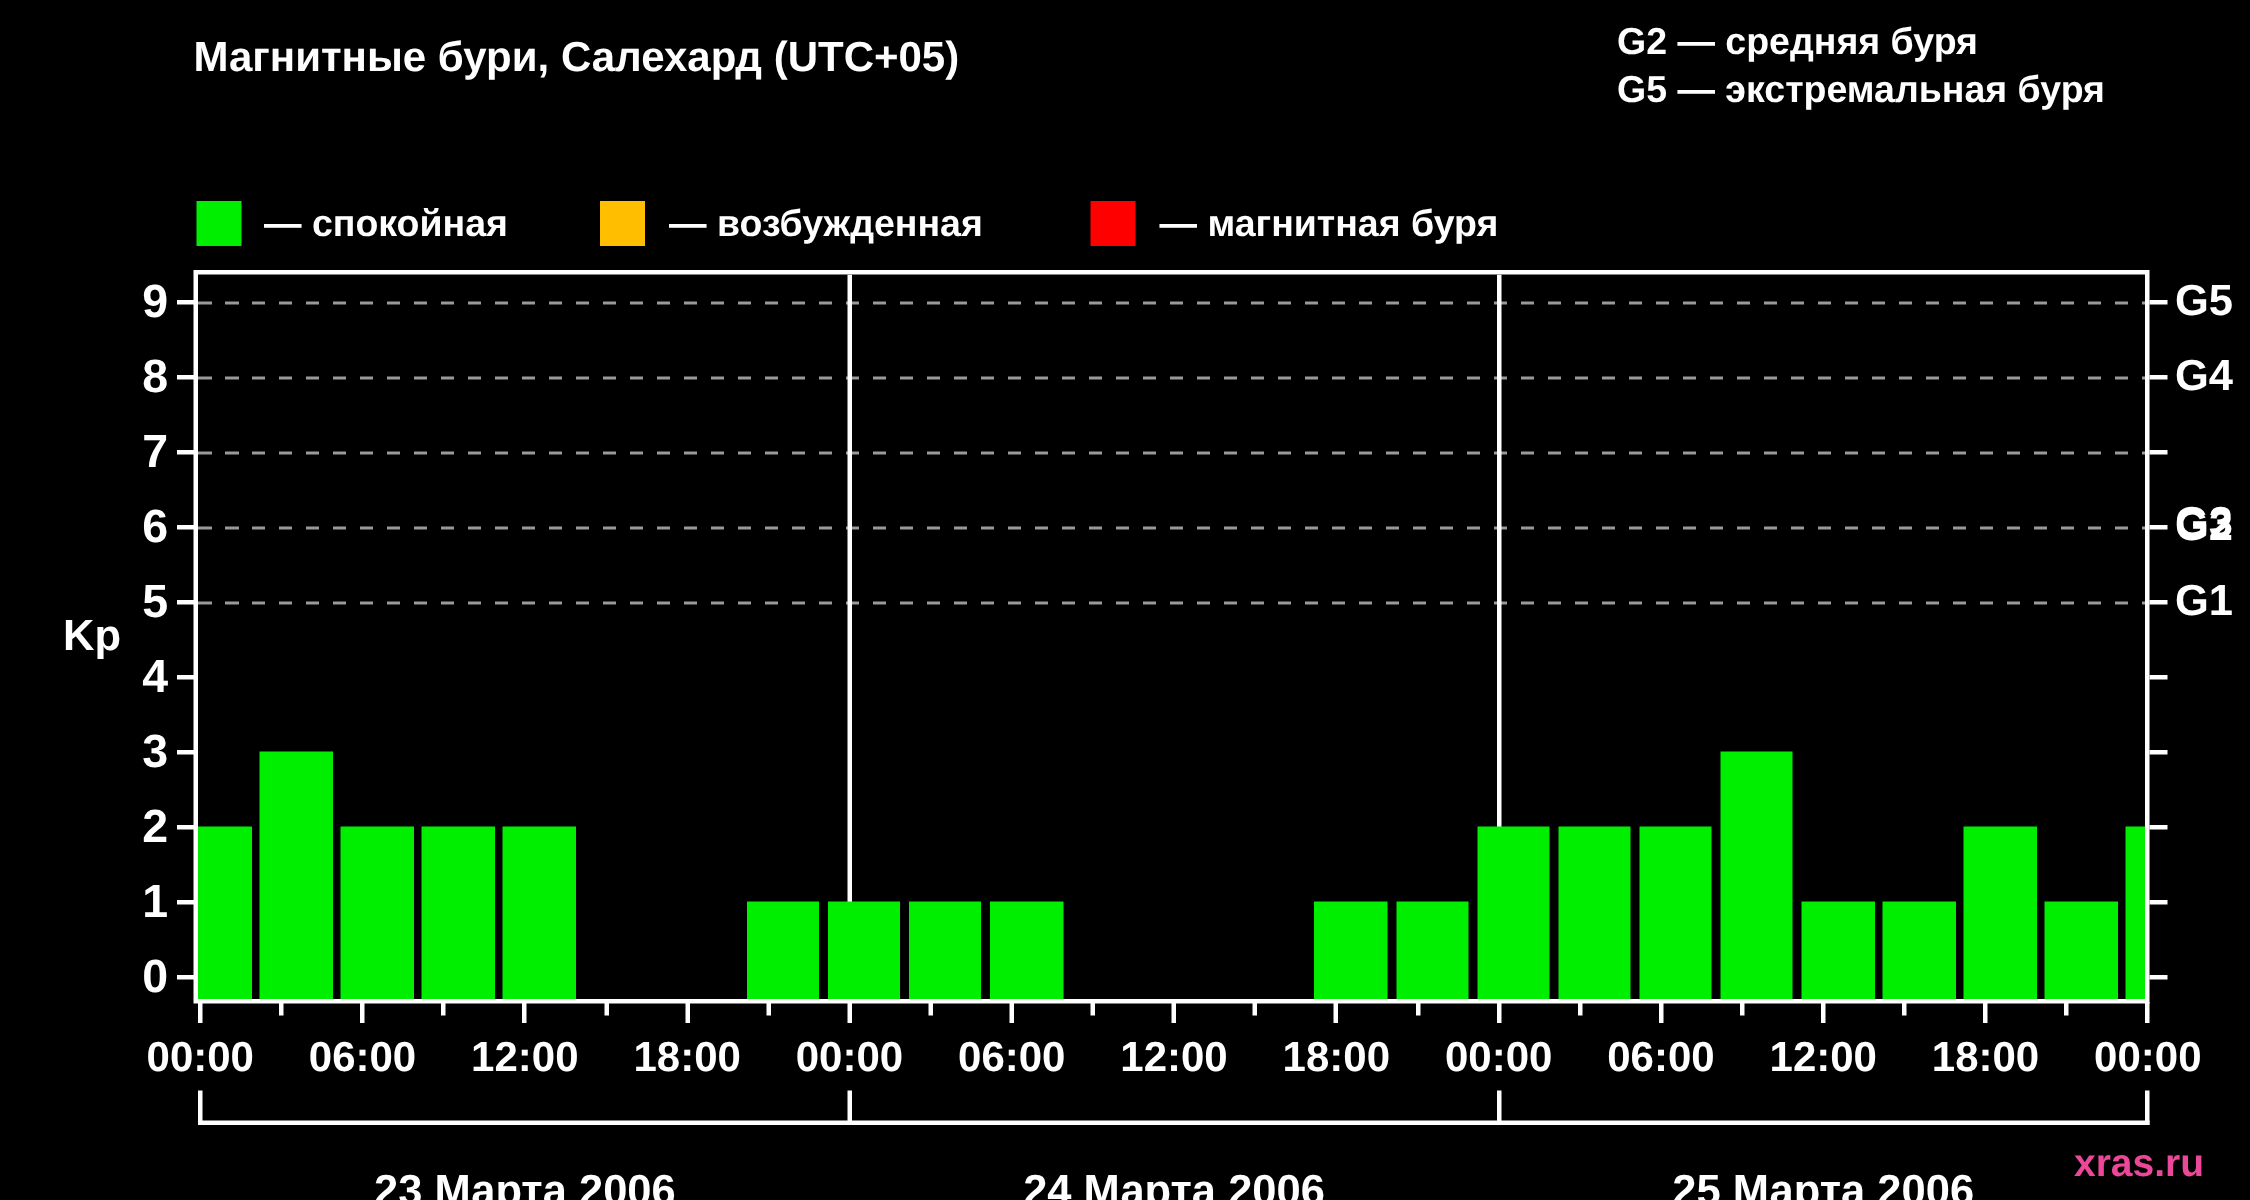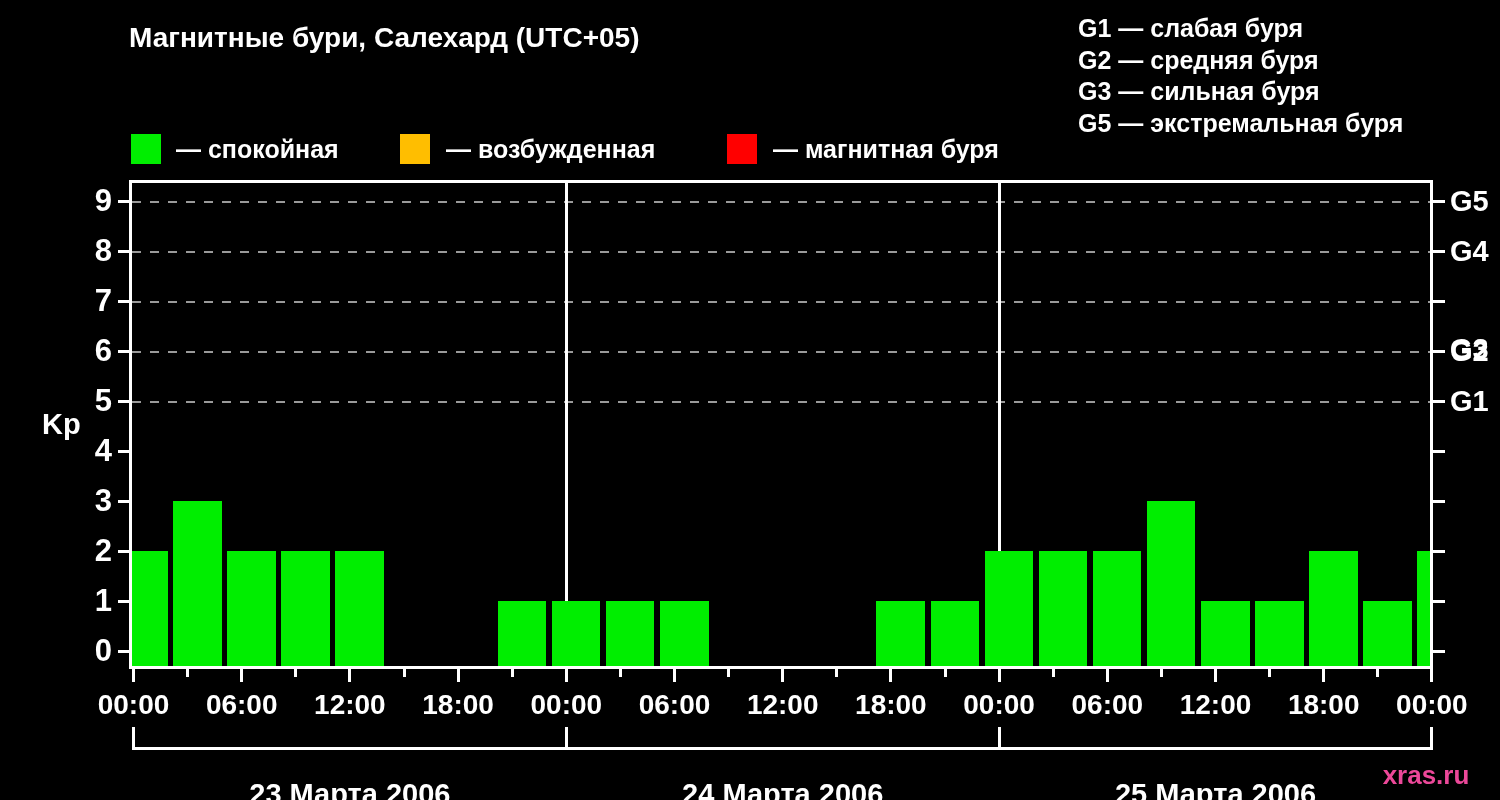--- a/index.html
+++ b/index.html
@@ -34,23 +34,21 @@
 
   <div class="abs" id="legend">
       <div class="lgswatch" style="left: 131px; top: 134px; background: rgb(0, 238, 0);"></div>
       <div class="lgtext" style="left: 176px; top: 133px;">— спокойная</div>
       <div class="lgswatch" style="left: 400px; top: 134px; background: rgb(255, 190, 0);"></div>
       <div class="lgtext" style="left: 446px; top: 133px;">— возбужденная</div>
       <div class="lgswatch" style="left: 727px; top: 134px; background: rgb(255, 0, 0);"></div>
       <div class="lgtext" style="left: 773px; top: 133px;">— магнитная буря</div>
     </div>
   <div class="abs glegend" id="gLegend">
-      <div>G1 — слабая буря</div>
       <div>G2 — средняя буря</div>
-      <div>G3 — сильная буря</div>
       <div>G5 — экстремальная буря</div>
     </div>
 
   <div class="abs kp-axis-title">Kp</div>
 
   <div class="abs plot" id="plot">
       <div class="gridline" style="top: 218px; background: repeating-linear-gradient(90deg, rgb(154, 154, 154) 0px, rgb(154, 154, 154) 9px, transparent 9px, transparent 18px);"></div>
       <div class="gridline" style="top: 168px; background: repeating-linear-gradient(90deg, rgb(154, 154, 154) 0px, rgb(154, 154, 154) 9px, transparent 9px, transparent 18px);"></div>
       <div class="gridline" style="top: 118px; background: repeating-linear-gradient(90deg, rgb(154, 154, 154) 0px, rgb(154, 154, 154) 9px, transparent 9px, transparent 18px);"></div>
       <div class="gridline" style="top: 68px; background: repeating-linear-gradient(90deg, rgb(154, 154, 154) 0px, rgb(154, 154, 154) 9px, transparent 9px, transparent 18px);"></div>

